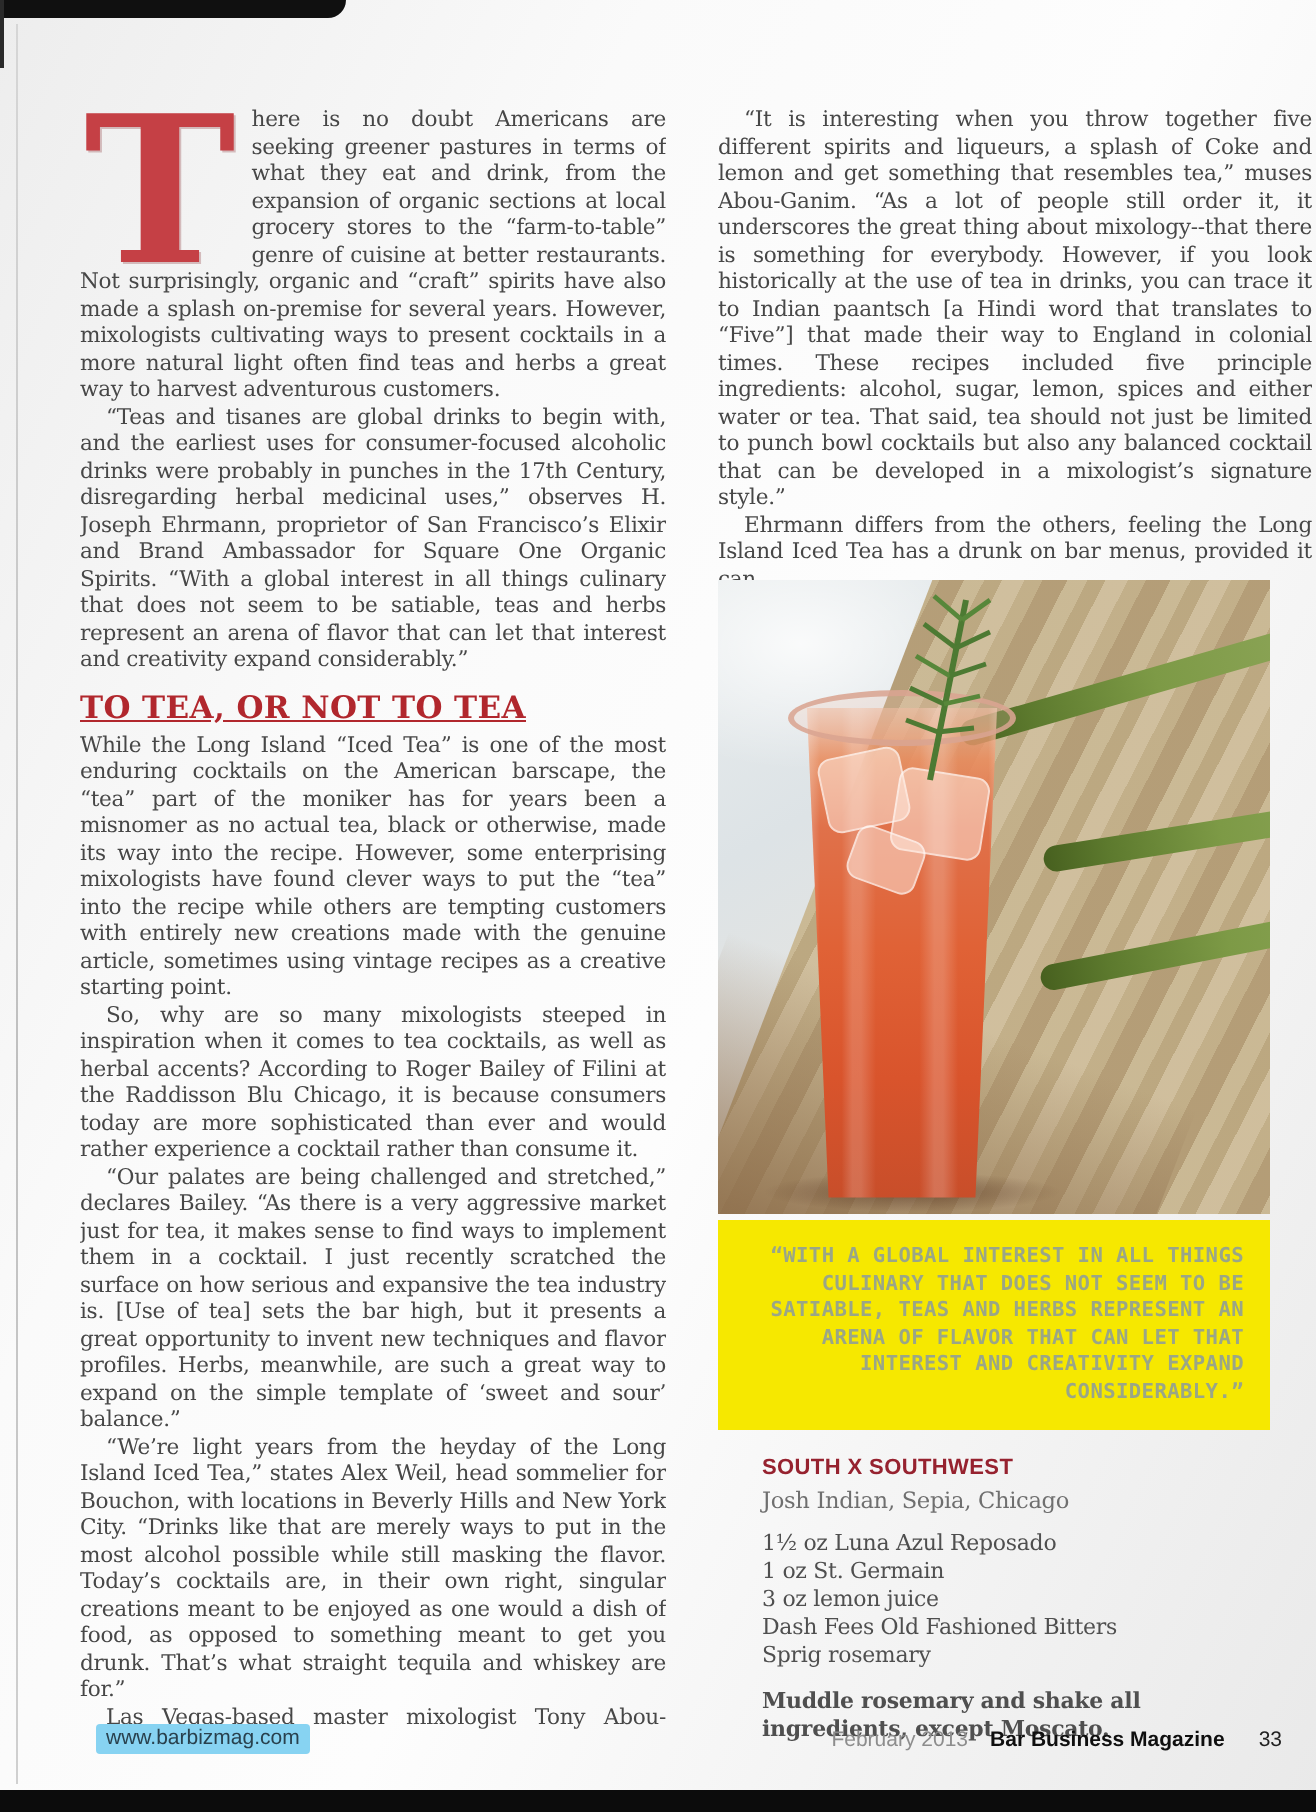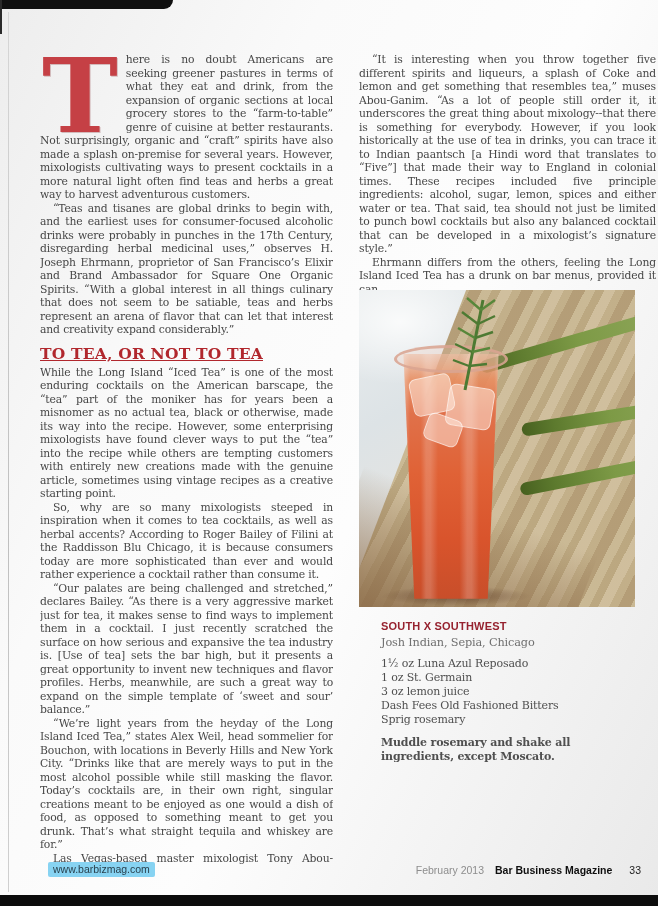--- a/index.html
+++ b/index.html
@@ -118,20 +118,21 @@
           <line x1="41" y1="32" x2="58" y2="24" stroke="#4d7a33" stroke-width="2.4"></line>
           <line x1="38" y1="46" x2="21" y2="36" stroke="#57873a" stroke-width="2.4"></line>
           <line x1="38" y1="46" x2="56" y2="40" stroke="#4d7a33" stroke-width="2.4"></line>
           <line x1="35" y1="60" x2="18" y2="52" stroke="#4d7a33" stroke-width="2.4"></line>
           <line x1="35" y1="60" x2="53" y2="56" stroke="#57873a" stroke-width="2.4"></line>
           <line x1="32" y1="74" x2="16" y2="68" stroke="#4d7a33" stroke-width="2.4"></line>
           <line x1="32" y1="74" x2="50" y2="72" stroke="#4d7a33" stroke-width="2.4"></line>
         </svg>
       </div>
 
+      <div class="pullquote">“WITH A GLOBAL INTEREST IN ALL THINGS CULINARY THAT DOES NOT SEEM TO BE SATIABLE, TEAS AND HERBS REPRESENT AN ARENA OF FLAVOR THAT CAN LET THAT INTEREST AND CREATIVITY EXPAND CONSIDERABLY.”</div>
 
       <div class="recipe">
         <div class="recipe-title">SOUTH X SOUTHWEST</div>
         <div class="recipe-byline">Josh Indian, Sepia, Chicago</div>
         <div class="ing">1½ oz Luna Azul Reposado</div>
         <div class="ing">1 oz St. Germain</div>
         <div class="ing">3 oz lemon juice</div>
         <div class="ing">Dash Fees Old Fashioned Bitters</div>
         <div class="ing">Sprig rosemary</div>
         <div class="recipe-instr">Muddle rosemary and shake all ingredients, except Moscato.</div>

